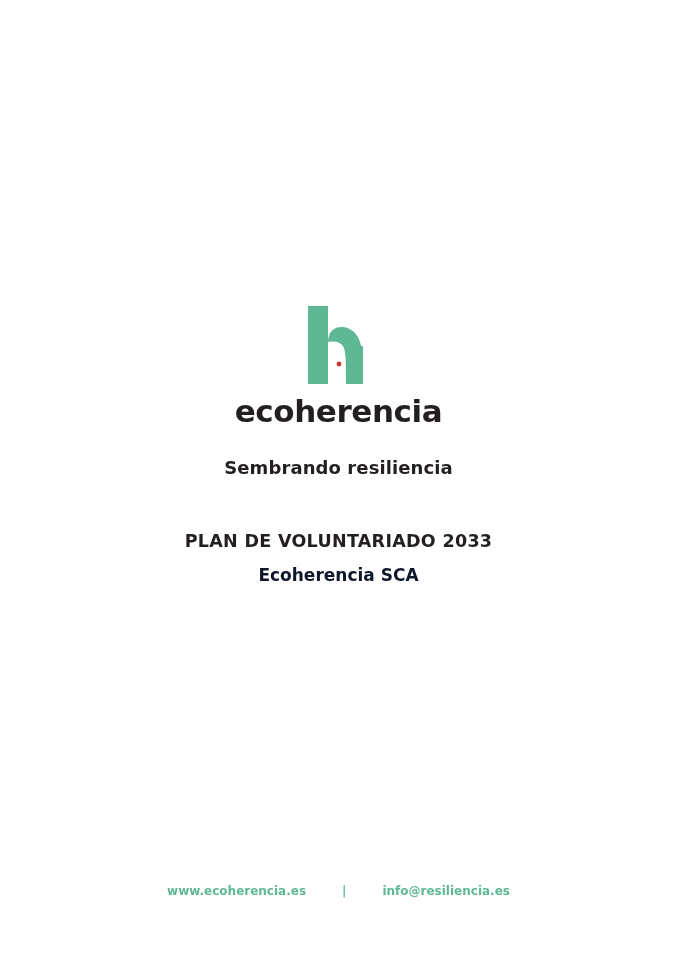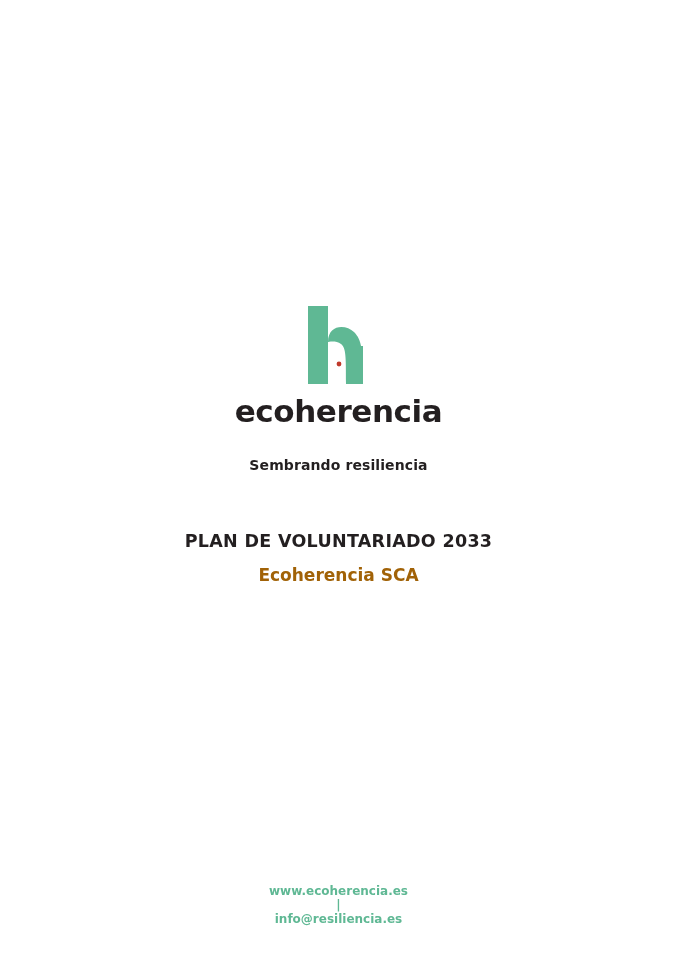--- a/index.html
+++ b/index.html
@@ -49,21 +49,21 @@
     font-size: 31px;
     font-weight: bold;
     letter-spacing: -0.4px;
     color: #231f20;
     line-height: 1;
   }
 
   .tagline {
     margin-top: 30px;
     font-family: "DejaVu Sans", sans-serif;
-    font-size: 14px;
+    font-size: 18px;
     font-weight: bold;
     color: #231f20;
     letter-spacing: 0.1px;
   }
 
   
   .title-block {
     position: absolute;
     top: 531px;
     left: 0;
@@ -78,38 +78,38 @@
     letter-spacing: 0.3px;
     color: #231f20;
     line-height: 1.2;
   }
 
   .doc-subtitle {
     margin-top: 13px;
     font-family: "DejaVu Sans", sans-serif;
     font-size: 17px;
     font-weight: bold;
-    color: #a16207;
+    color: #0f172a;
     line-height: 1.2;
   }
 
   
   .footer {
     position: absolute;
     top: 884px;
     left: 0;
     width: 677px;
     display: flex;
     justify-content: center;
     align-items: center;
+    gap: 36px;
     font-family: "DejaVu Sans", sans-serif;
     font-size: 12px;
     font-weight: bold;
     color: #5fb894;
-    flex-direction: column;
   }
 
   .footer a,
   .footer .footer-item {
     color: #5fb894;
     text-decoration: none;
   }
 
   .footer .sep {
     color: #5fb894;

